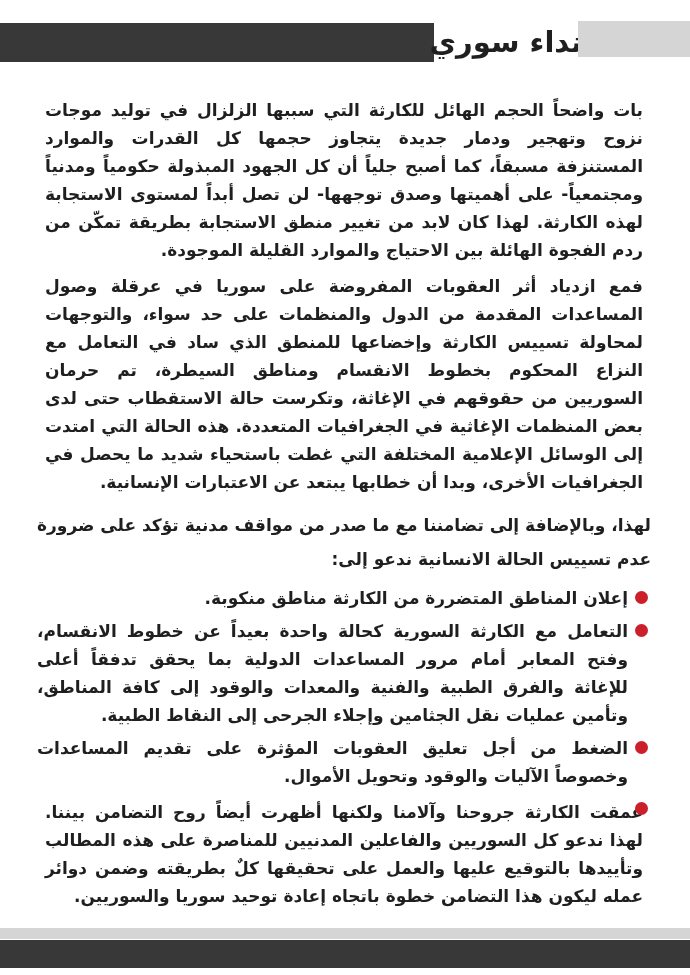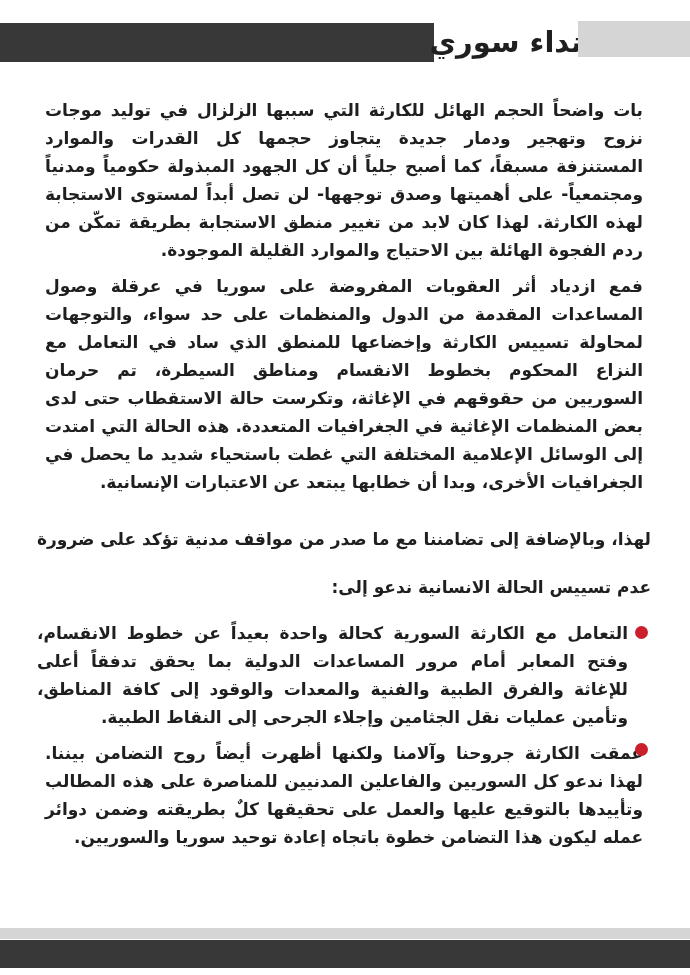--- a/index.html
+++ b/index.html
@@ -59,22 +59,22 @@
     text-align: justify;
     color: var(--text, #1f1f1f);
     font-size: 17px;
     line-height: 28px;
     font-weight: 700;
   }
   .para {
     margin: 8px;
   }
   .lead-in {
-    margin: 19px 0 8px;
-    line-height: 48px;
+    margin: 12px 0 8px;
+    line-height: 34px;
   }
   .demands {
     list-style: none;
     margin: 2px 0 8px;
     padding: 0;
   }
   .demand {
     position: relative;
     padding-right: 23px;
     margin-bottom: 5px;
@@ -122,21 +122,29 @@
   </header>
 
   <main class="content">
     <p class="para">بات واضحاً الحجم الهائل للكارثة التي سببها الزلزال في توليد موجات نزوح وتهجير ودمار جديدة يتجاوز حجمها كل القدرات والموارد المستنزفة مسبقاً، كما أصبح جلياً أن كل الجهود المبذولة حكومياً ومدنياً ومجتمعياً- على أهميتها وصدق توجهها- لن تصل أبداً لمستوى الاستجابة لهذه الكارثة. لهذا كان لابد من تغيير منطق الاستجابة بطريقة تمكّن من ردم الفجوة الهائلة بين الاحتياج والموارد القليلة الموجودة.</p>
     <p class="para">فمع ازدياد أثر العقوبات المفروضة على سوريا في عرقلة وصول المساعدات المقدمة من الدول والمنظمات على حد سواء، والتوجهات لمحاولة تسييس الكارثة وإخضاعها للمنطق الذي ساد في التعامل مع النزاع المحكوم بخطوط الانقسام ومناطق السيطرة، تم حرمان السوريين من حقوقهم في الإغاثة، وتكرست حالة الاستقطاب حتى لدى بعض المنظمات الإغاثية في الجغرافيات المتعددة. هذه الحالة التي امتدت إلى الوسائل الإعلامية المختلفة التي غطت باستحياء شديد ما يحصل في الجغرافيات الأخرى، وبدا أن خطابها يبتعد عن الاعتبارات الإنسانية.</p>
     <p class="para lead-in">لهذا، وبالإضافة إلى تضامننا مع ما صدر من مواقف مدنية تؤكد على ضرورة عدم تسييس الحالة الانسانية ندعو إلى:</p>
 
     <ul class="demands">
       <li class="demand">
         <span class="bullet"></span>
+        <span>إعلان المناطق المتضررة من الكارثة مناطق منكوبة.</span>
+      </li>
+      <li class="demand">
+        <span class="bullet"></span>
         <span>التعامل مع الكارثة السورية كحالة واحدة بعيداً عن خطوط الانقسام، وفتح المعابر أمام مرور المساعدات الدولية بما يحقق تدفقاً أعلى للإغاثة والفرق الطبية والفنية والمعدات والوقود إلى كافة المناطق، وتأمين عمليات نقل الجثامين وإجلاء الجرحى إلى النقاط الطبية.</span>
+      </li>
+      <li class="demand">
+        <span class="bullet"></span>
+        <span>الضغط من أجل تعليق العقوبات المؤثرة على تقديم المساعدات وخصوصاً الآليات والوقود وتحويل الأموال.</span>
       </li>
       <li class="demand">
         <span class="bullet"></span>
       </li>
     </ul>
 
     <p class="para closing">عمقت الكارثة جروحنا وآلامنا ولكنها أظهرت أيضاً روح التضامن بيننا. لهذا ندعو كل السوريين والفاعلين المدنيين للمناصرة على هذه المطالب وتأييدها بالتوقيع عليها والعمل على تحقيقها كلٌ بطريقته وضمن دوائر عمله ليكون هذا التضامن خطوة باتجاه إعادة توحيد سوريا والسوريين.</p>
   </main>
 
   <footer>

